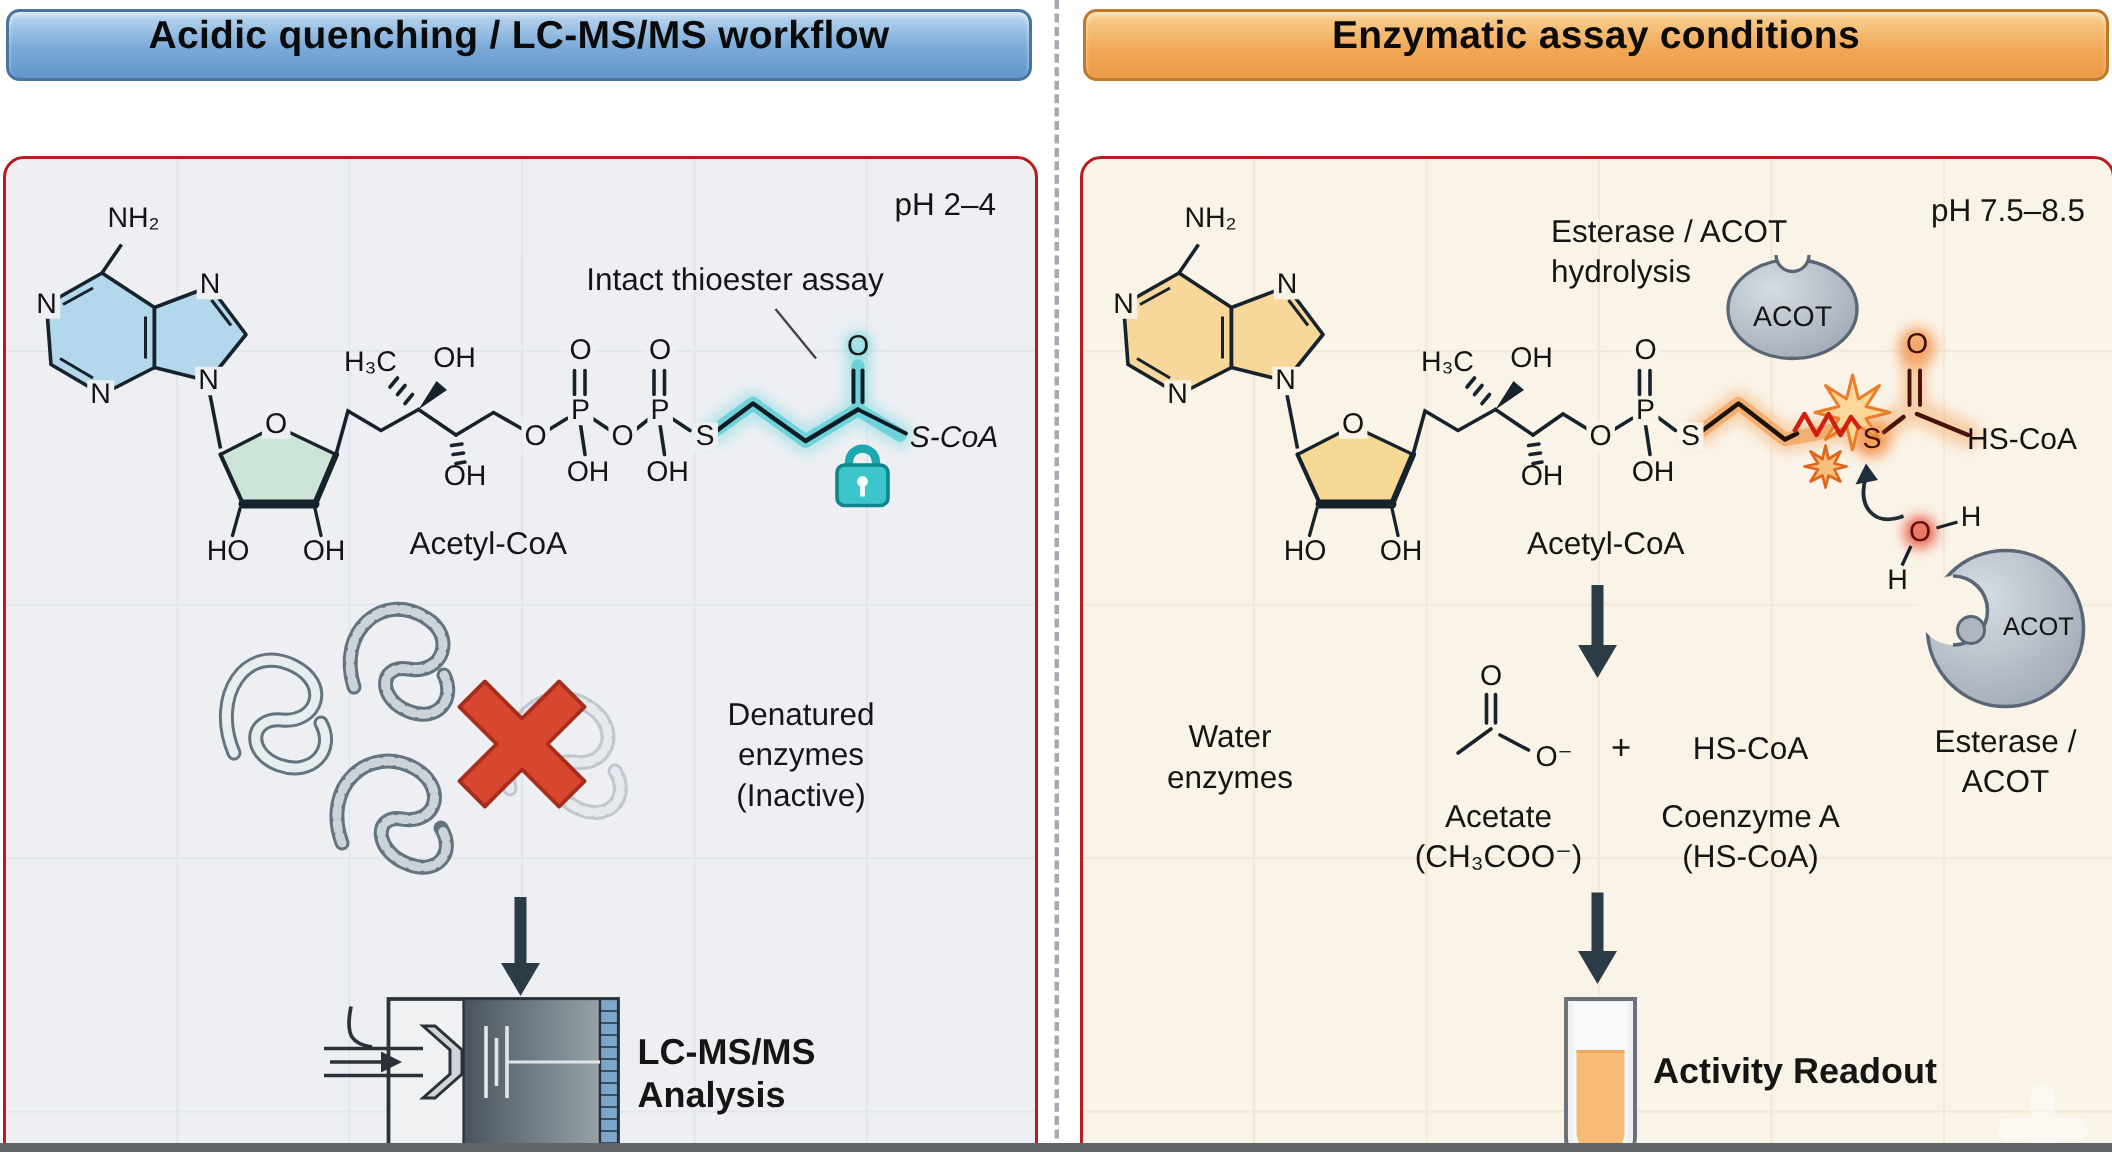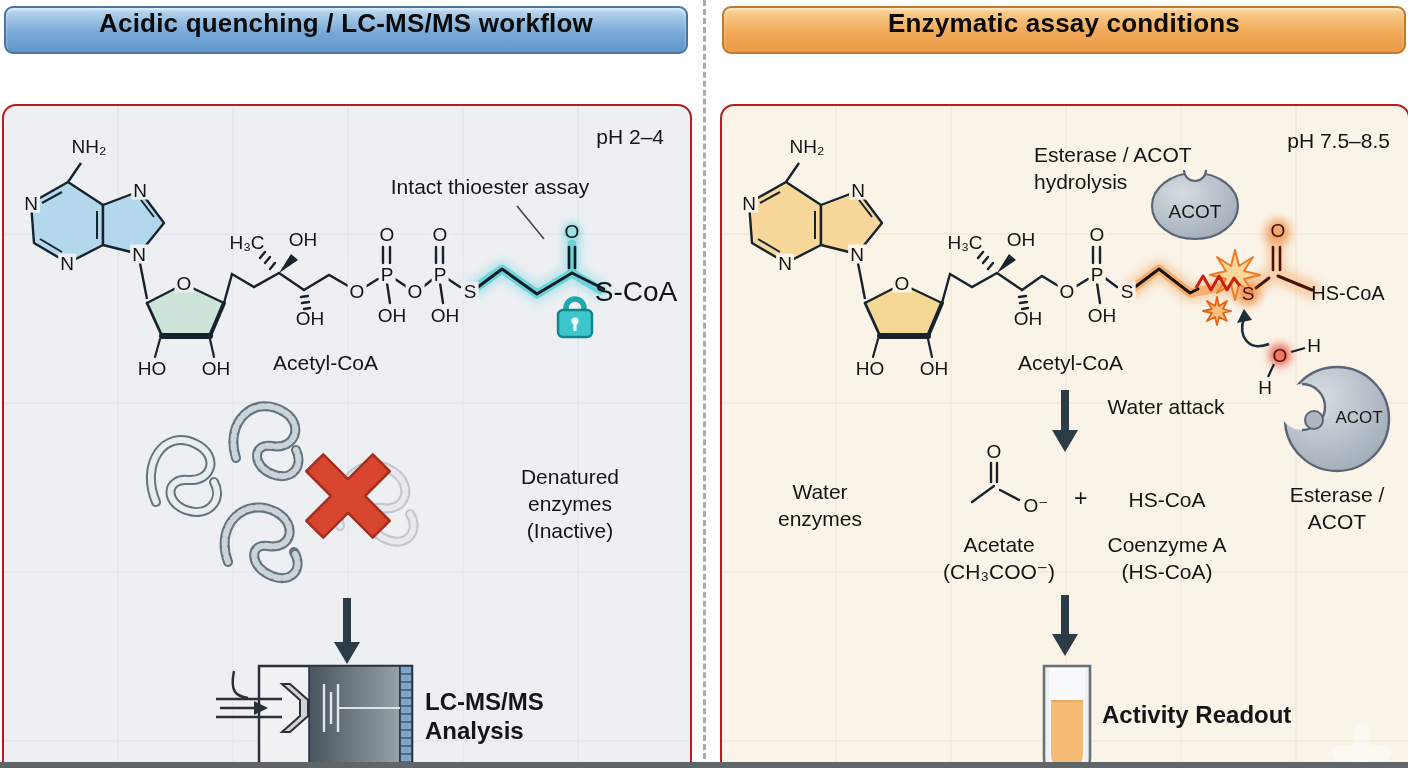--- a/index.html
+++ b/index.html
@@ -200,27 +200,27 @@
       <span class="atom mask" style="left: 353px; top: 185px;">O</span>
       <span class="atom mask" style="left: 383px; top: 168px;">P</span>
       <span class="atom mask" style="left: 383px; top: 128px;">O</span>
       <span class="atom" style="left: 388px; top: 209px;">OH</span>
       <span class="atom mask" style="left: 411px; top: 185px;">O</span>
       <span class="atom mask" style="left: 436px; top: 168px;">P</span>
       <span class="atom mask" style="left: 436px; top: 128px;">O</span>
       <span class="atom" style="left: 441px; top: 209px;">OH</span>
       <span class="atom mask" style="left: 466px; top: 185px;">S</span>
       <span class="atom glow-cyan" style="left: 568px; top: 125px;">O</span>
-      <span class="atom" style="left: 632px; top: 186px; font-size: 28px;">S-CoA</span>
+      <span class="atom" style="left: 632px; top: 186px; font-size: 20px; font-style: italic;">S-CoA</span>
     </div>
 
   <div class="cap" style="right:26px;top:18px;">pH 2–4</div>
   <div class="cap center" style="left:370px;top:68px;width:232px;">Intact thioester assay</div>
   <div class="cap center" style="left:249px;top:244px;width:145px;">Acetyl-CoA</div>
-  <div class="cap center" style="left:486px;top:358px;width:160px;">
+  <div class="cap center" style="left:450px;top:358px;width:160px;">
     <div>Denatured</div>
     <div>enzymes</div>
     <div>(Inactive)</div>
   </div>
   <div class="cap bold24" style="left:421px;top:582px;">
     <div>LC-MS/MS</div>
     <div>Analysis</div>
   </div>
 </div>
 
@@ -391,21 +391,20 @@
     </div>
 
   <div class="cap" style="right:18px;top:22px;">pH 7.5–8.5</div>
   <div class="cap" style="left:312px;top:36px;">
     <div>Esterase / ACOT</div>
     <div>hydrolysis</div>
   </div>
   <div class="cap center" style="left:433px;top:94px;width:80px;font-size:19px;">ACOT</div>
   <div class="cap center" style="left:597px;top:301px;width:80px;font-size:17px;">ACOT</div>
   <div class="cap center" style="left:276px;top:244px;width:145px;">Acetyl-CoA</div>
-  <div class="cap center" style="left:360px;top:288px;width:168px;">Water attack</div>
   <div class="cap center" style="left:38px;top:373px;width:120px;">
     <div>Water</div>
     <div>enzymes</div>
   </div>
   <div class="cap" style="left:352px;top:378px;font-size:23px;">+</div>
   <div class="cap center" style="left:400px;top:381px;width:90px;">HS-CoA</div>
   <div class="cap center" style="left:192px;top:426px;width:170px;">
     <div>Acetate</div>
     <div>(CH₃COO⁻)</div>
   </div>

